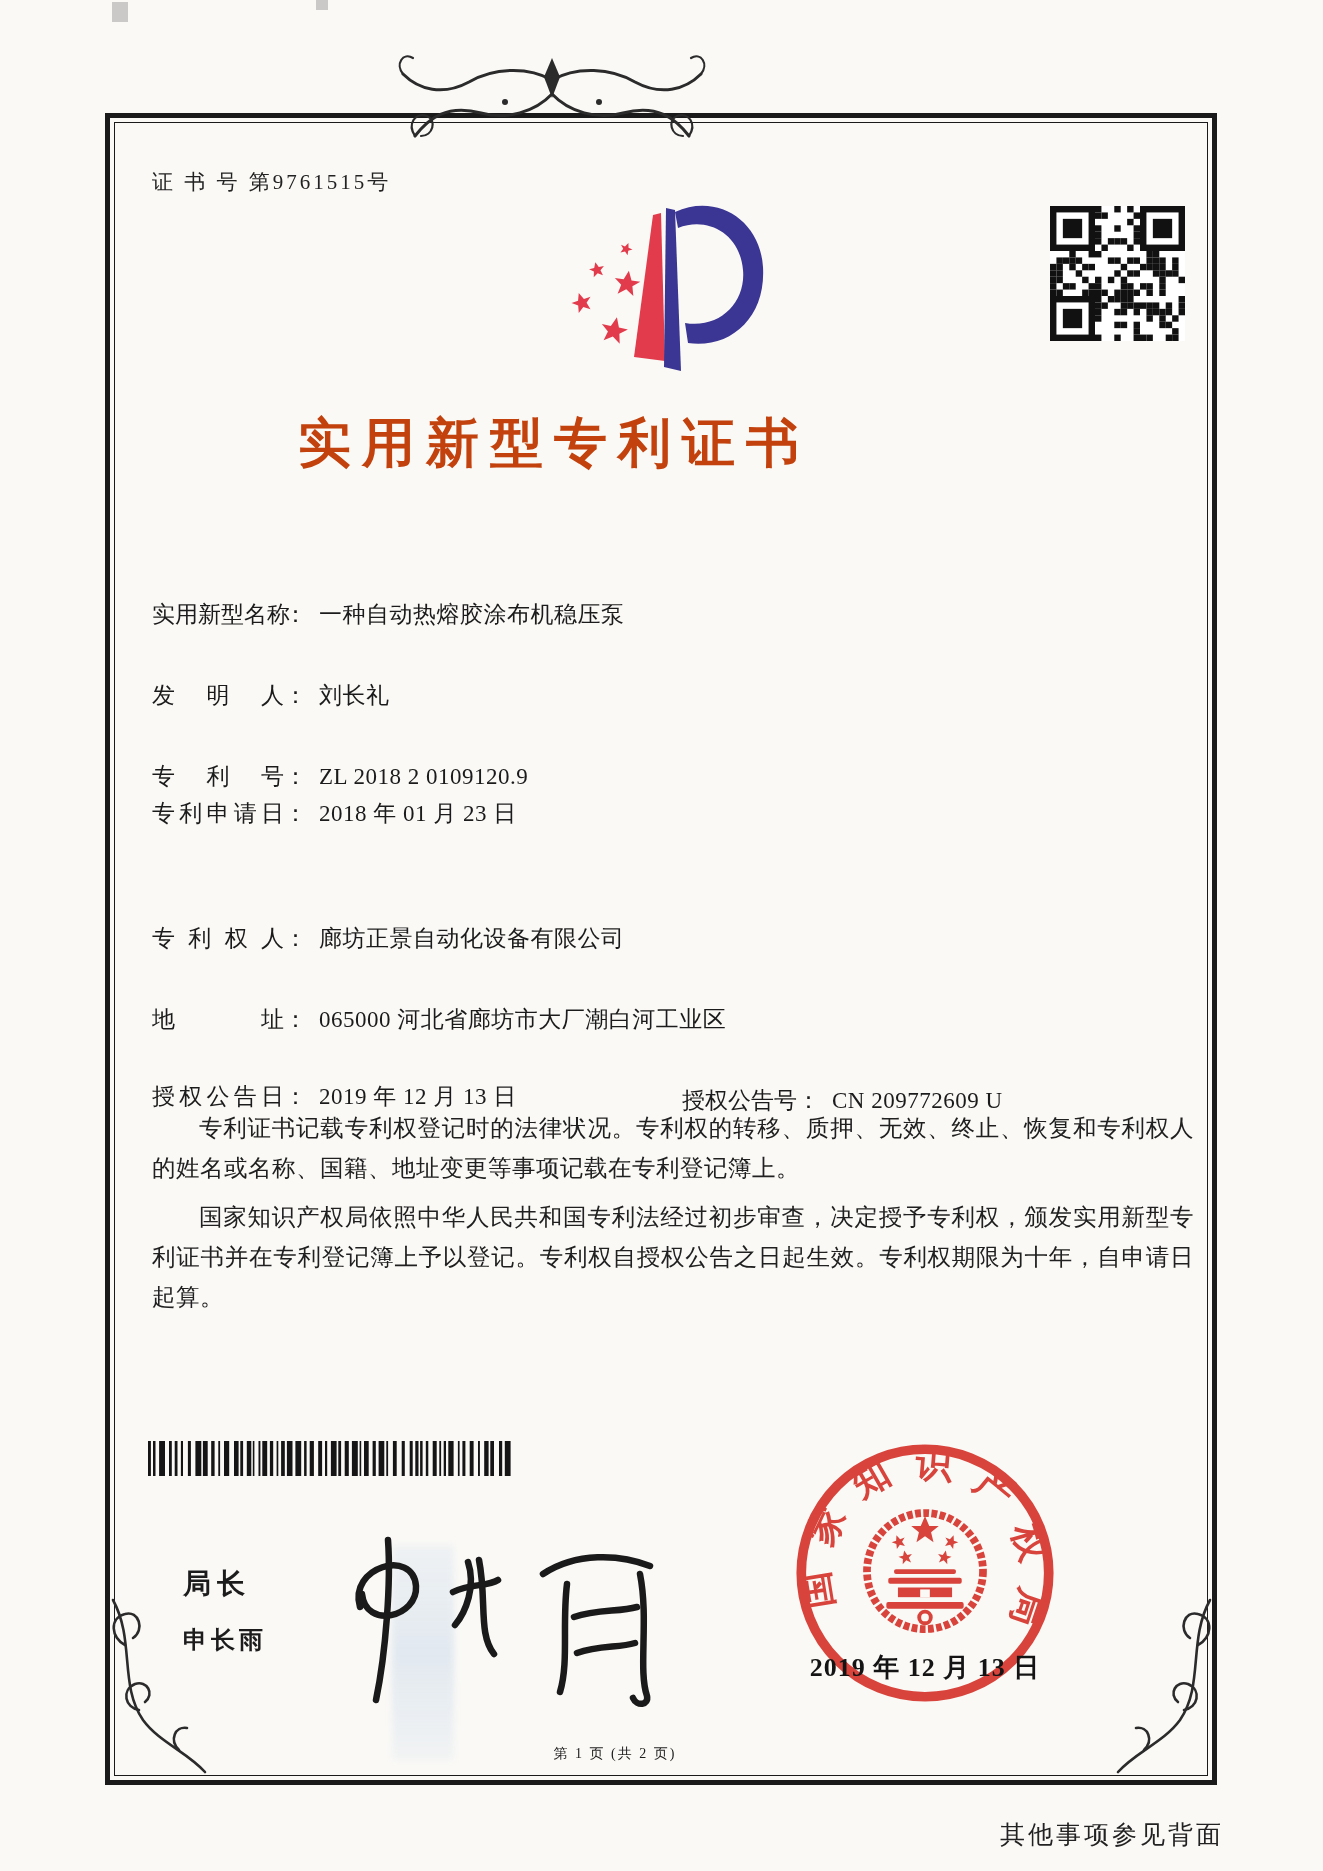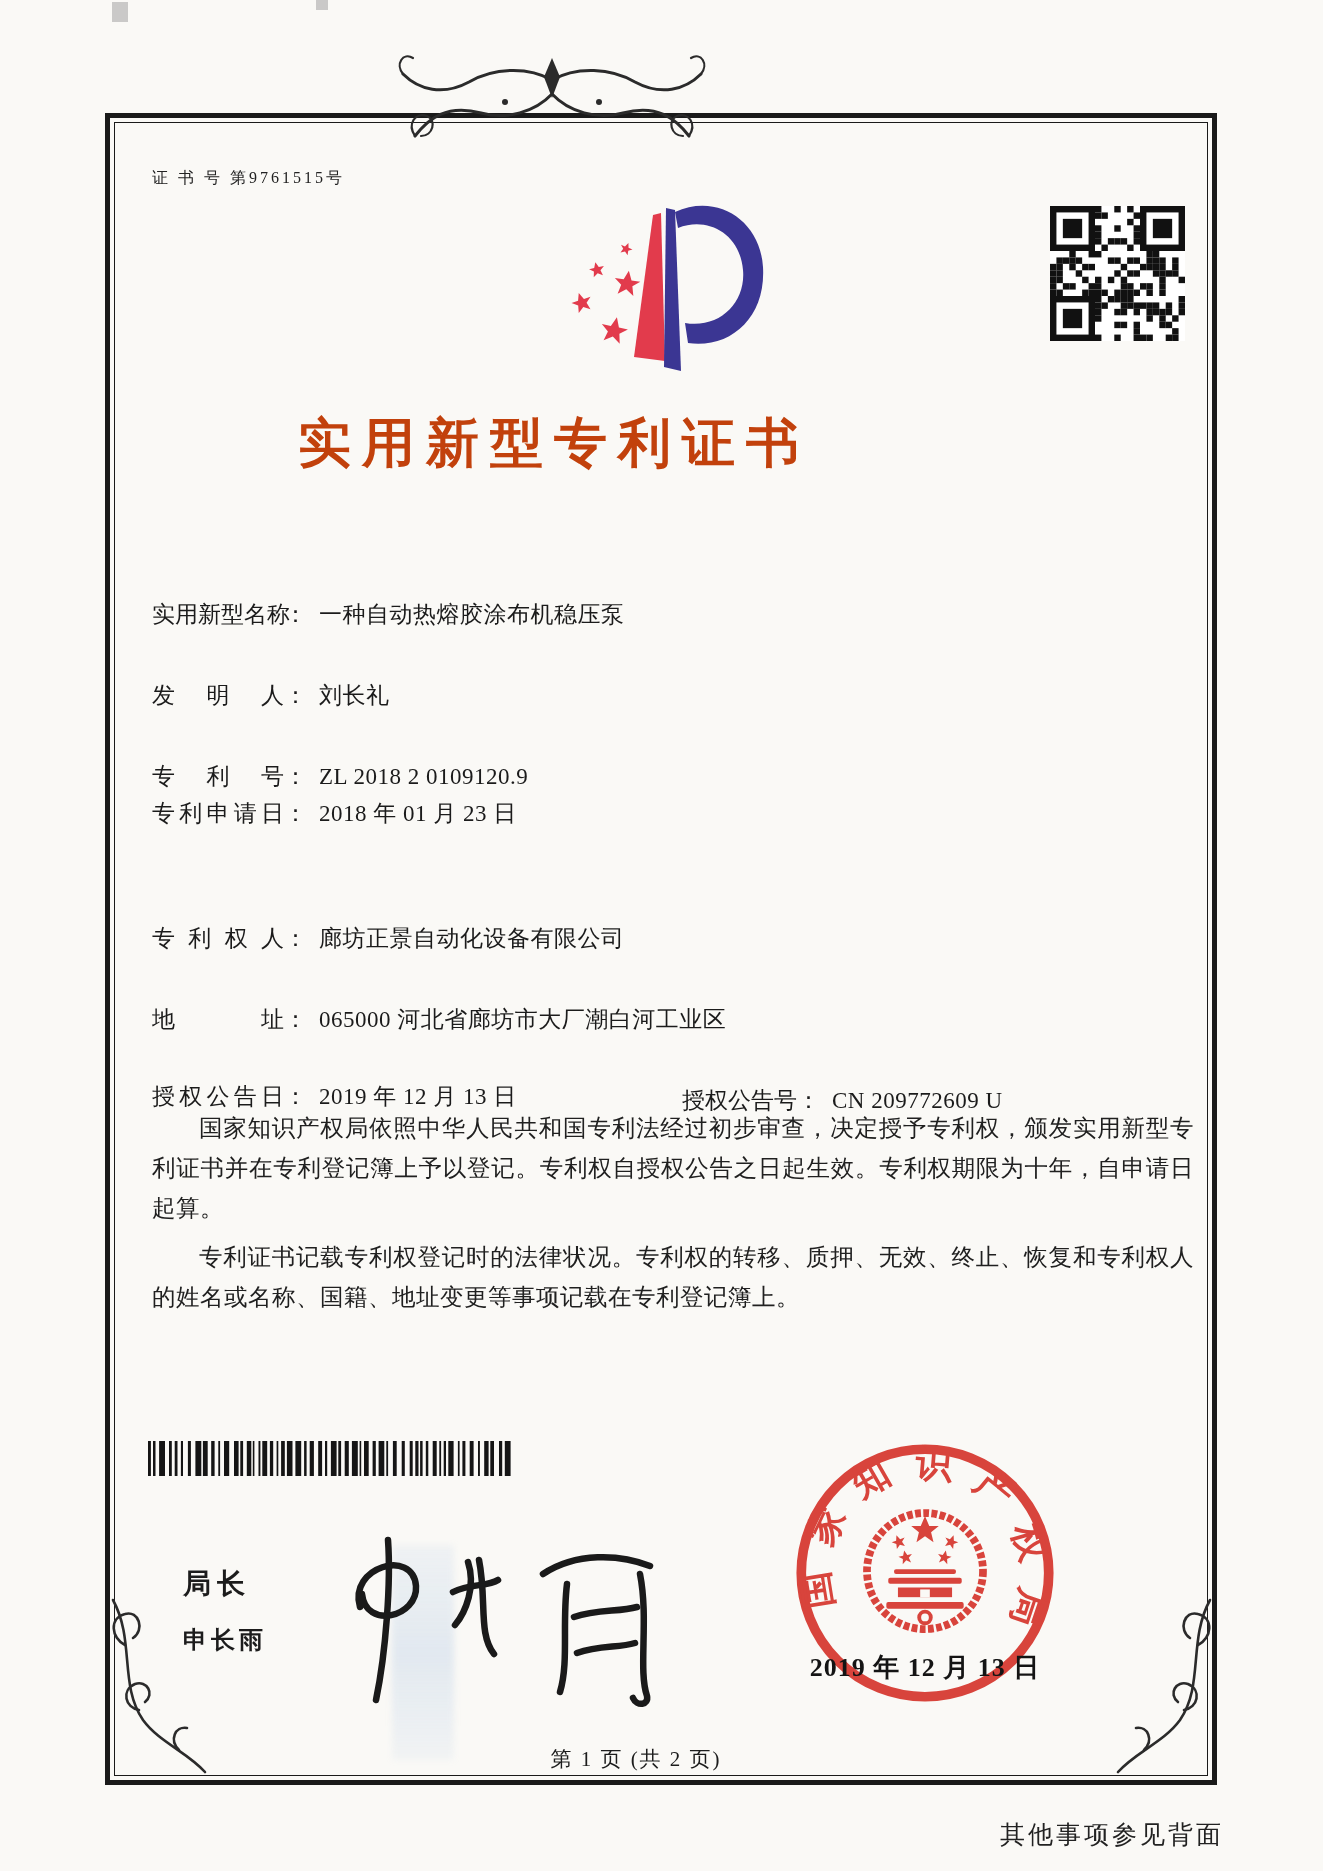--- a/index.html
+++ b/index.html
@@ -21,21 +21,21 @@
   }
   
   .artifact{background:#9a9a9a;opacity:.5;}
   .blue-streak{
     left:392px;top:1545px;width:62px;height:215px;
     background:linear-gradient(to bottom,rgba(150,185,225,.10),rgba(140,175,220,.22),rgba(150,185,225,.08));
     filter:blur(3px);
   }
   
   .cert-number{
-    left:152px;top:168px;font-size:16px;letter-spacing:3px;
+    left:152px;top:168px;font-size:21px;letter-spacing:3px;
     color:#222;font-weight:500;
   }
   .logo-svg{left:552px;top:160px;}
   .qr-svg{left:1050px;top:206px;}
   .doc-title{
     left:298px;top:408px;font-size:53px;font-weight:700;
     letter-spacing:11px;color:#c2410c;white-space:nowrap;
   }
   
   .field-row{left:152px;height:34px;font-size:23px;white-space:nowrap;color:#1b1b1b;margin-top:21px;}
@@ -50,21 +50,21 @@
   .barcode-svg{left:148px;top:1441px;}
   .director-title{left:183px;top:1565px;font-size:28px;font-weight:600;letter-spacing:6px;}
   .director-name{left:183px;top:1624px;font-size:24px;font-weight:600;letter-spacing:4px;}
   .signature-svg{left:318px;top:1512px;}
   .seal-wrap{left:780px;top:1428px;width:290px;height:290px;}
   .seal-svg{position:absolute;left:0;top:0;opacity:.93;}
   .seal-date{
     left:804px;top:1650px;width:242px;text-align:center;
     font-size:26px;font-weight:700;letter-spacing:1px;color:#141414;white-space:nowrap;
   }
-  .page-info{left:0;width:1230px;top:1745px;text-align:center;font-size:21px;letter-spacing:2px;padding-left:21px;}
+  .page-info{left:0;width:1230px;top:1745px;text-align:center;font-size:14px;letter-spacing:2px;}
   .back-note{left:0;width:1224px;top:1818px;text-align:right;font-size:25px;letter-spacing:3px;color:#222;}
   .flourish{color:#2b2b2b;}
 </style>
 </head>
 <body>
 
 <div class="abs artifact" style="left:112px;top:2px;width:16px;height:20px;"></div>
 <div class="abs artifact" style="left:316px;top:0;width:12px;height:10px;"></div>
 
 <div class="abs frame-outer">
@@ -292,22 +292,22 @@
   <span class="flabel">地址</span><span class="fcolon">：</span><span class="fvalue">065000 河北省廊坊市大厂潮白河工业区</span>
 </div>
 <div class="abs field-row" style="top:1060px">
   <span class="flabel">授权公告日</span><span class="fcolon">：</span><span class="fvalue">2019 年 12 月 13 日</span>
   <span class="field-group2">
     <span class="flabel" style="width:auto;">授权公告号</span><span class="fcolon">：</span><span class="fvalue">CN 209772609 U</span>
   </span>
 </div>
 
 <div class="abs paras">
+  <p>专利证书记载专利权登记时的法律状况。专利权的转移、质押、无效、终止、恢复和专利权人的姓名或名称、国籍、地址变更等事项记载在专利登记簿上。</p>
   <p>国家知识产权局依照中华人民共和国专利法经过初步审查，决定授予专利权，颁发实用新型专利证书并在专利登记簿上予以登记。专利权自授权公告之日起生效。专利权期限为十年，自申请日起算。</p>
-  <p>专利证书记载专利权登记时的法律状况。专利权的转移、质押、无效、终止、恢复和专利权人的姓名或名称、国籍、地址变更等事项记载在专利登记簿上。</p>
 </div>
 
 <svg class="abs barcode-svg" width="365" height="35" viewBox="0 0 365 35">
   <g id="bc-bars" fill="#151515">
       <rect x="0.0" y="0" width="2.9" height="35"></rect>
       <rect x="5.0" y="0" width="2.5" height="35"></rect>
       <rect x="11.1" y="0" width="5.9" height="35"></rect>
       <rect x="21.0" y="0" width="2.8" height="35"></rect>
       <rect x="26.7" y="0" width="2.8" height="35"></rect>
       <rect x="32.9" y="0" width="2.1" height="35"></rect>

